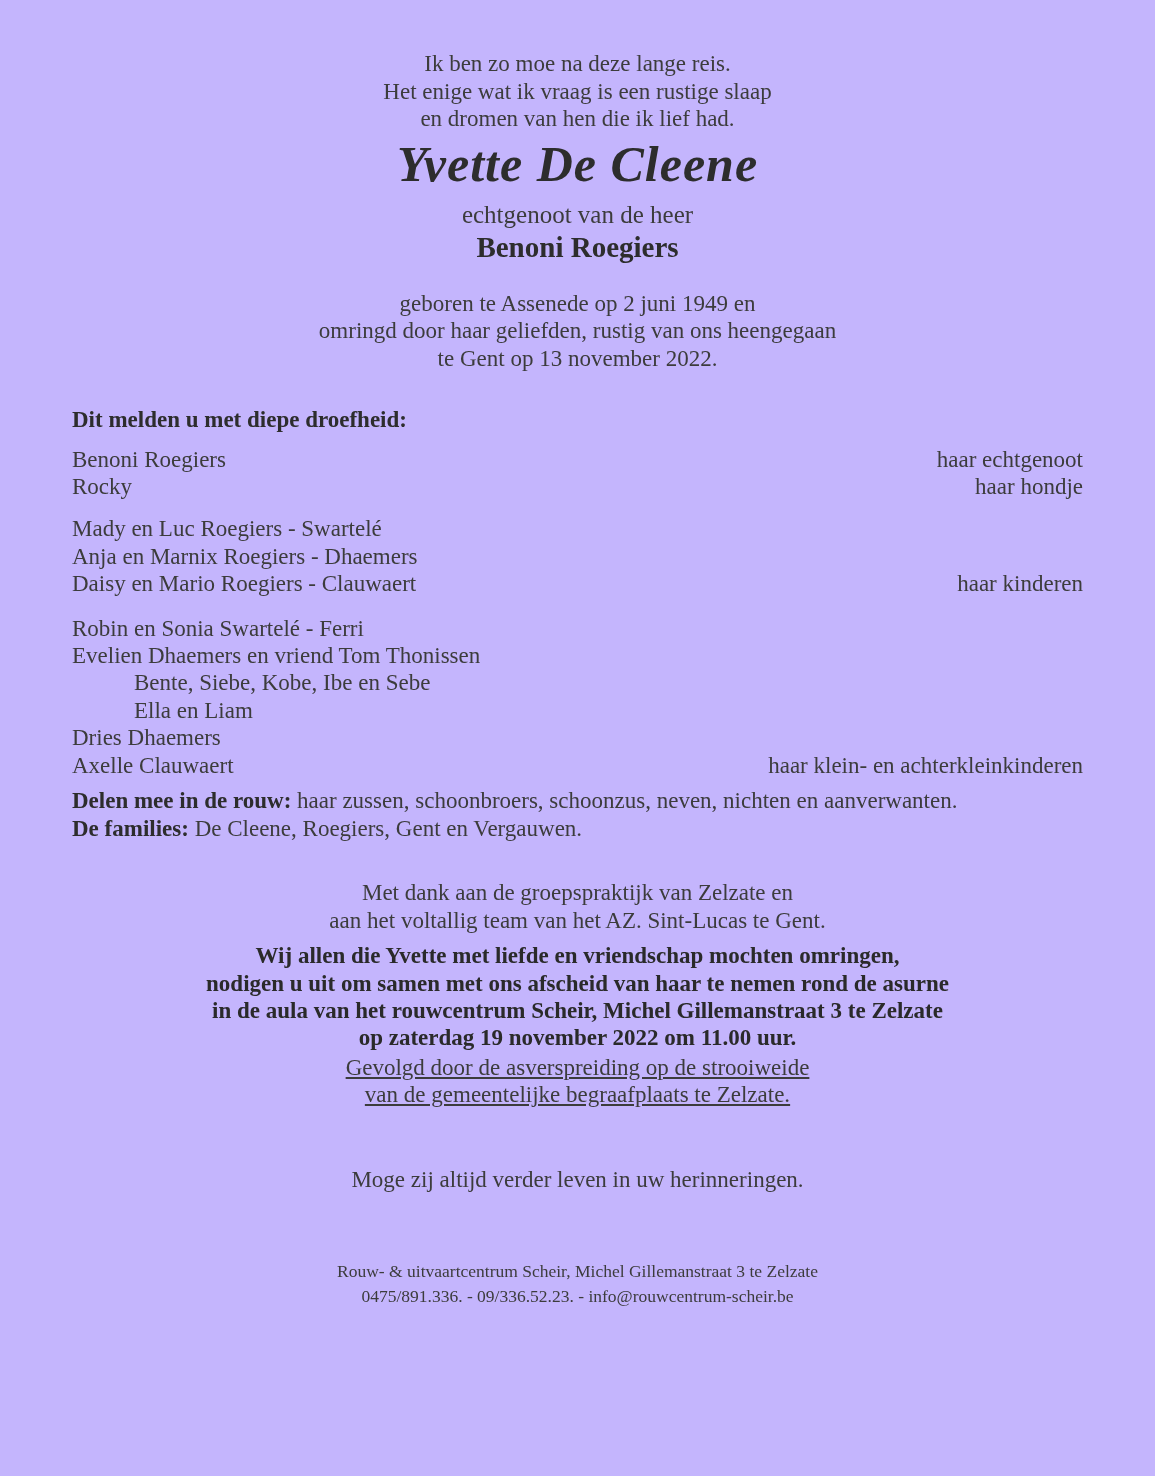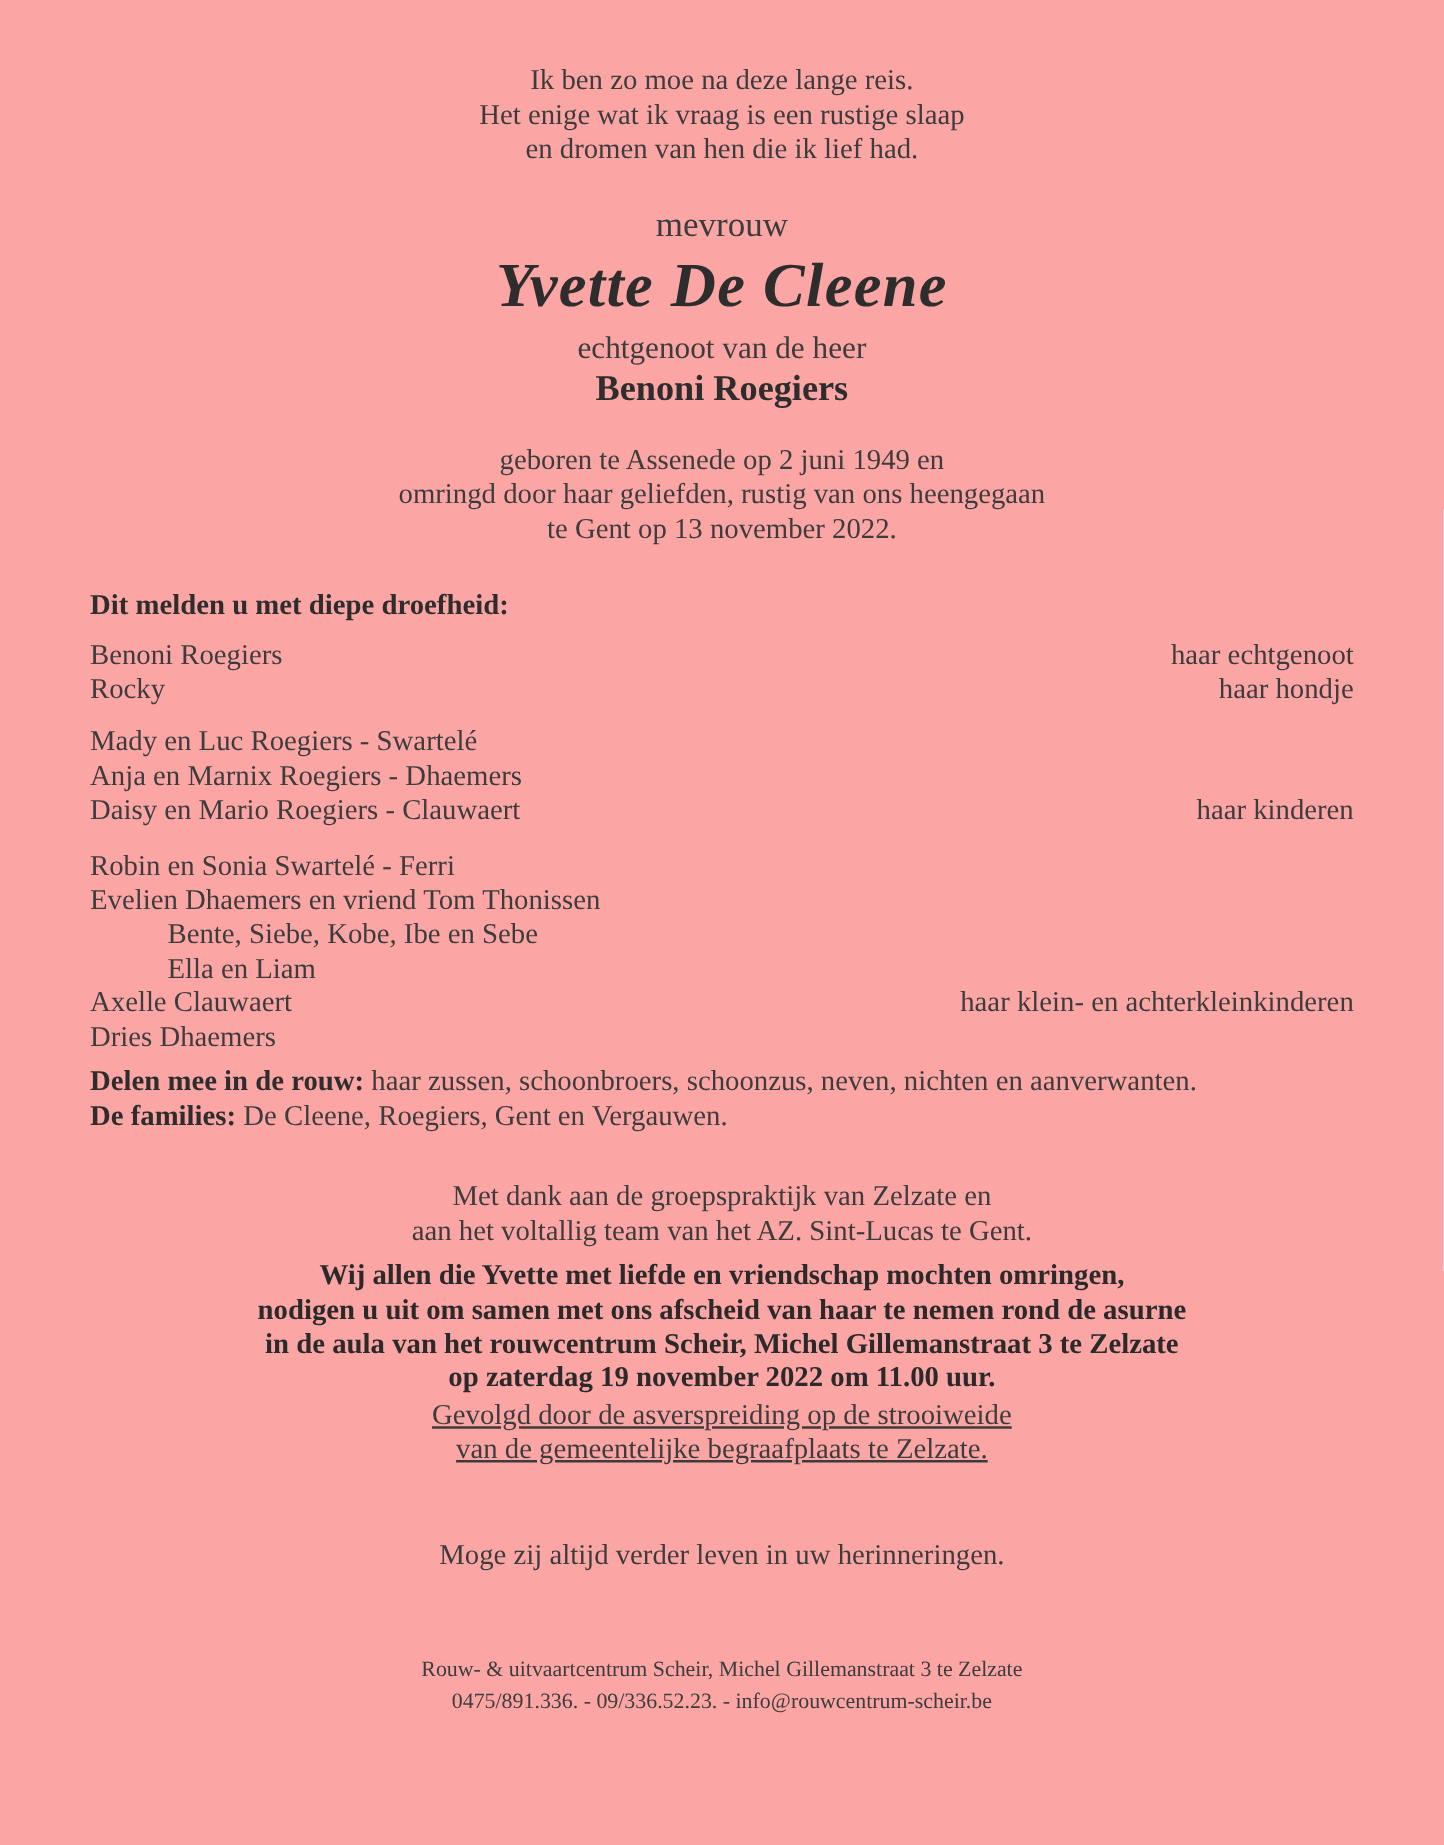--- a/index.html
+++ b/index.html
@@ -6,21 +6,21 @@
   body {
     width: 1155px; height: 1476px;
     font-family: "Liberation Serif", "DejaVu Serif", serif;
     color: #3c3c3c;
   }
   .page {
     box-sizing: border-box;
     width: 1155px; height: 1476px;
     padding: 50px 72px 0 72px;
     overflow: hidden;
-    background: #fca5a5;
+    background: #c4b5fd;
   }
   p { margin: 0; }
   .center { text-align: center; }
 
   .poem { font-size: 23px; line-height: 27.6px; text-align: center; }
 
   .honorific { margin-top: 32px; font-size: 28px; text-align: center; }
 
   .deceased-name {
     margin: 2px 0 0 0;
@@ -62,21 +62,20 @@
 <body>
 
 <div class="page">
 
   <div class="poem">
     <p>Ik ben zo moe na deze lange reis.</p>
     <p>Het enige wat ik vraag is een rustige slaap</p>
     <p>en dromen van hen die ik lief had.</p>
   </div>
 
-  <div class="honorific">mevrouw</div>
 
   <h1 class="deceased-name">Yvette De Cleene</h1>
 
   <div class="spouse-intro">echtgenoot van de heer</div>
   <div class="spouse-name">Benoni Roegiers</div>
 
   <div class="life">
     <p>geboren te Assenede op 2 juni 1949 en</p>
     <p>omringd door haar geliefden, rustig van ons heengegaan</p>
     <p>te Gent op 13 november 2022.</p>
@@ -117,25 +116,25 @@
       <div class="row">
         <span class="left">Evelien Dhaemers en vriend Tom Thonissen</span>
       </div>
       <div class="row indent">
         <span class="left">Bente, Siebe, Kobe, Ibe en Sebe</span>
       </div>
       <div class="row indent">
         <span class="left">Ella en Liam</span>
       </div>
       <div class="row">
+        <span class="left">Dries Dhaemers</span>
+      </div>
+      <div class="row">
         <span class="left">Axelle Clauwaert</span>
         <span class="right">haar klein- en achterkleinkinderen</span>
-      </div>
-      <div class="row">
-        <span class="left">Dries Dhaemers</span>
       </div>
     </div>
 
   </div>
 
   <div class="families">
     <p><strong>Delen mee in de rouw:</strong> <span>haar zussen, schoonbroers, schoonzus, neven, nichten en aanverwanten.</span></p>
     <p><strong>De families:</strong> <span>De Cleene, Roegiers, Gent en Vergauwen.</span></p>
   </div>
 

